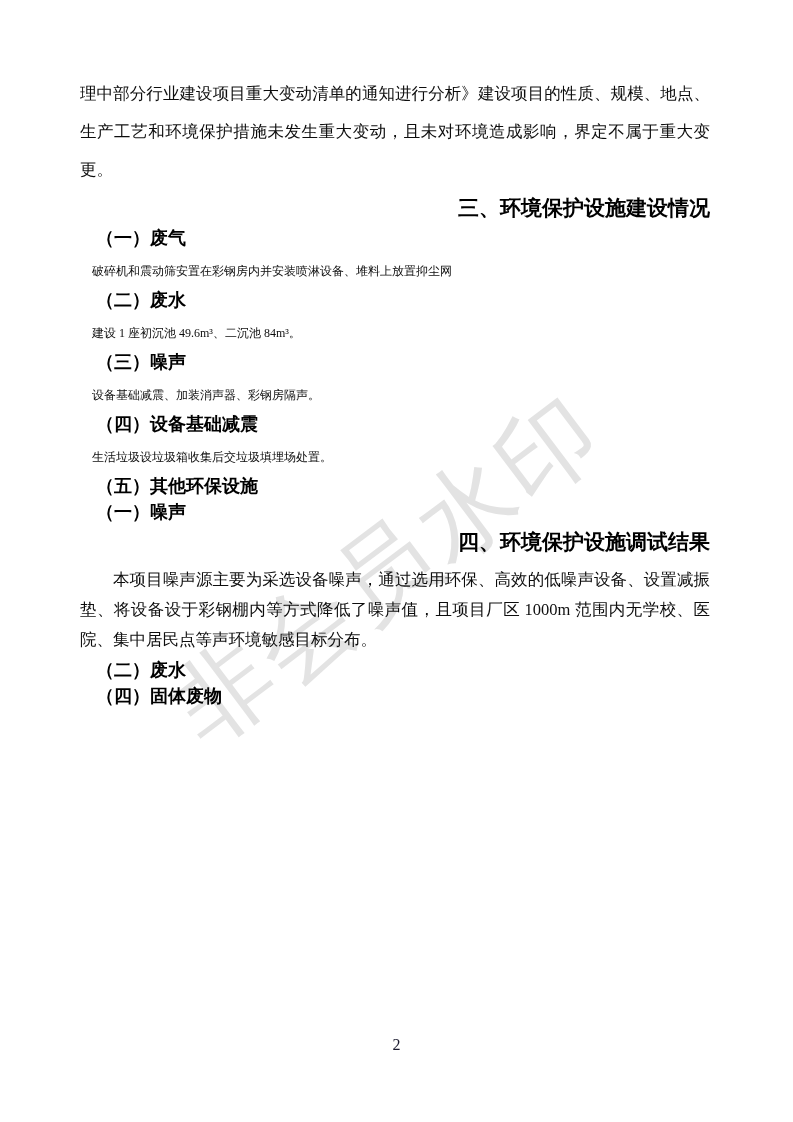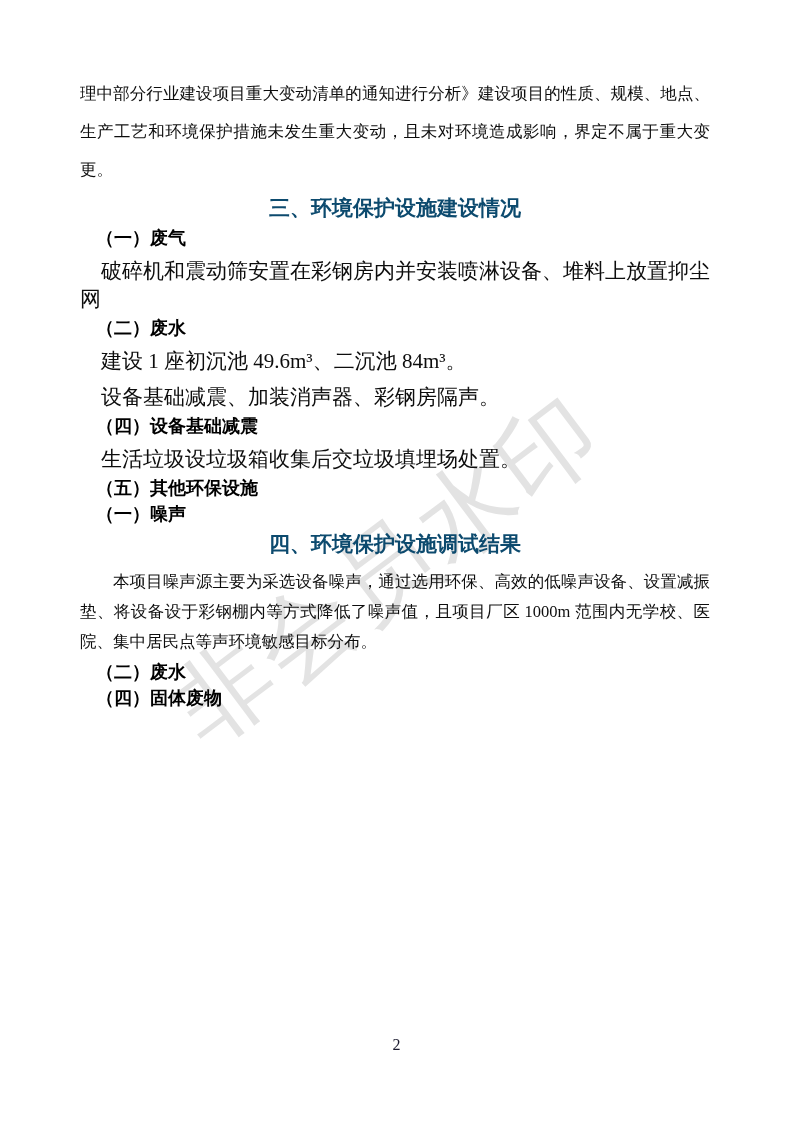--- a/index.html
+++ b/index.html
@@ -38,37 +38,37 @@
   .blk { margin: 0; }
   .blk-intro {
     font-size: 16.5px;
     line-height: 38px;
     margin: 0;
   }
   .blk-h1 {
     font-family: Liberation Serif, serif;
     font-size: 21px;
     font-weight: 700;
-    color: #0c4a6e;
+    color: #000000;
     line-height: 30px;
     margin: 4px 0 0 0;
-    text-align: center;
+    text-align: right;
   }
   .blk-h2 {
     font-family: Liberation Serif, serif;
     font-size: 18px;
     font-weight: 700;
     color: #000;
     line-height: 22px;
     margin: 4px 0 0 0;
     padding-left: 16px;
     text-align: left;
   }
   .blk-body {
-    font-size: 21px;
+    font-size: 12px;
     line-height: 28px;
     text-indent: 1em;
     margin: 8px 0 0 0;
   }
   .blk-para {
     font-size: 16.5px;
     line-height: 30px;
     text-indent: 2em;
     margin: 8px 0 0 0;
   }
@@ -90,20 +90,21 @@
   <div class="watermark">非会员水印</div>
 
   <div class="content">
 
   <div class="blk blk-intro">理中部分行业建设项目重大变动清单的通知进行分析》建设项目的性质、规模、地点、生产工艺和环境保护措施未发生重大变动，且未对环境造成影响，界定不属于重大变更。</div>
       <div class="blk blk-h1">三、环境保护设施建设情况</div>
       <div class="blk blk-h2">（一）废气</div>
       <div class="blk blk-body">破碎机和震动筛安置在彩钢房内并安装喷淋设备、堆料上放置抑尘网</div>
       <div class="blk blk-h2">（二）废水</div>
       <div class="blk blk-body">建设 1 座初沉池 49.6m³、二沉池 84m³。</div>
+      <div class="blk blk-h2">（三）噪声</div>
       <div class="blk blk-body">设备基础减震、加装消声器、彩钢房隔声。</div>
       <div class="blk blk-h2">（四）设备基础减震</div>
       <div class="blk blk-body">生活垃圾设垃圾箱收集后交垃圾填埋场处置。</div>
       <div class="blk blk-h2">（五）其他环保设施</div>
       <div class="blk blk-h2">（一）噪声</div>
       <div class="blk blk-h1">四、环境保护设施调试结果</div>
       <div class="blk blk-para">本项目噪声源主要为采选设备噪声，通过选用环保、高效的低噪声设备、设置减振垫、将设备设于彩钢棚内等方式降低了噪声值，且项目厂区 1000m 范围内无学校、医院、集中居民点等声环境敏感目标分布。</div>
       <div class="blk blk-h2">（二）废水</div>
       <div class="blk blk-h2">（四）固体废物</div>
     </div>

